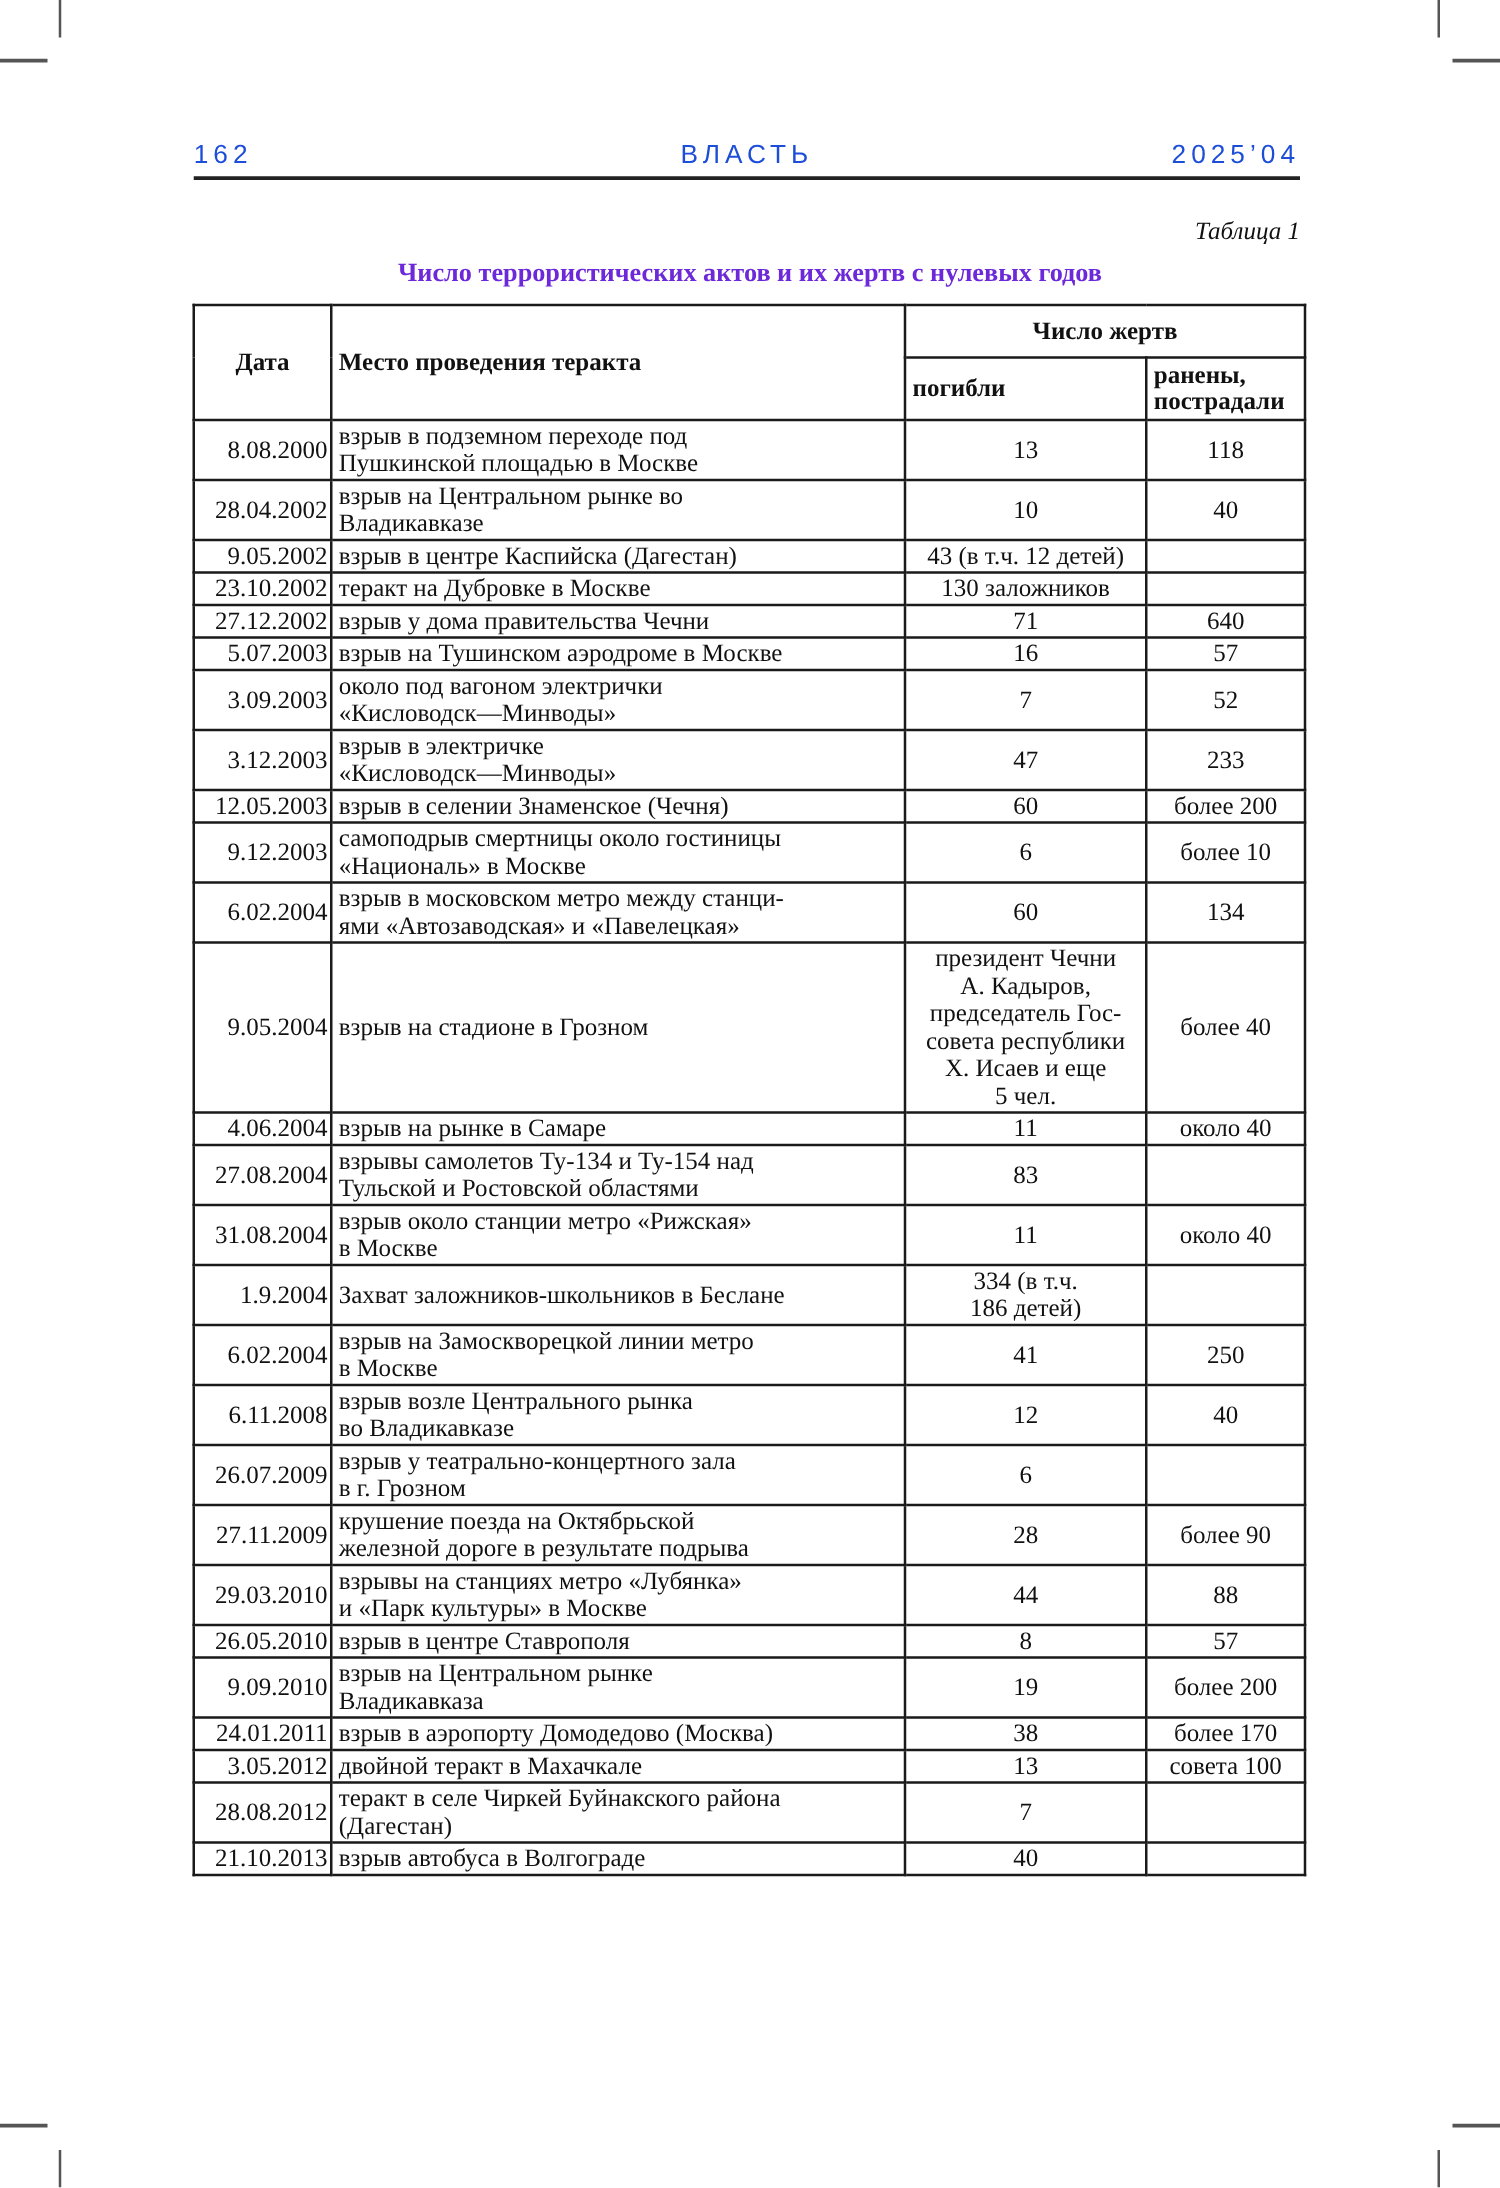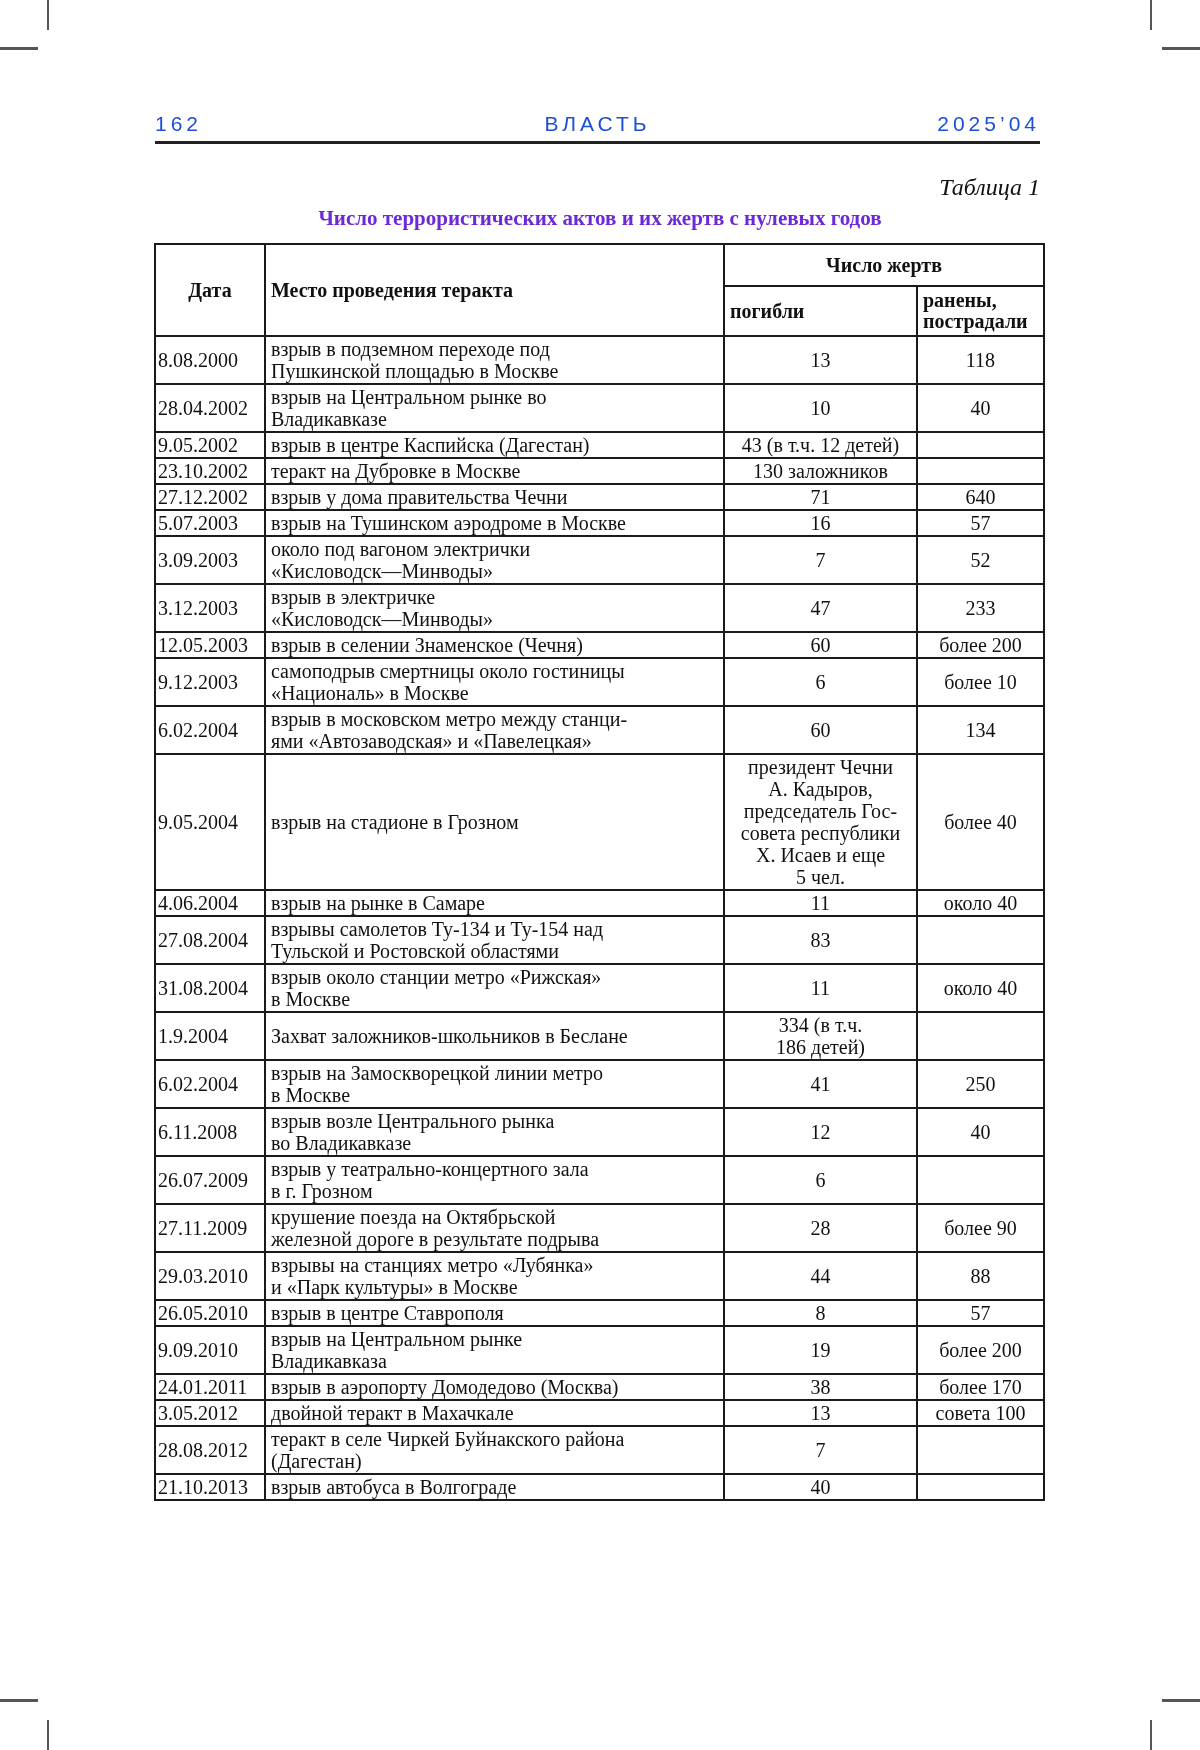--- a/index.html
+++ b/index.html
@@ -14,21 +14,21 @@
   
   .runhead{
     position:absolute;left:155px;top:112px;width:885px;height:26px;
     font-family:"Liberation Sans", sans-serif;font-size:21px;letter-spacing:4px;
     color:#1d4ed8;display:flex;justify-content:space-between;align-items:baseline;
   }
   .runhead .mid{position:absolute;left:0;right:0;text-align:center;}
   .headrule{position:absolute;left:155px;top:141px;width:885px;height:3px;background:#222;}
   .tcaption{
     position:absolute;left:155px;top:174px;width:885px;text-align:right;
-    font-style:italic;font-size:24px;color:#111;
+    font-style:italic;font-size:20px;color:#111;
   }
   .ttitle{
     position:absolute;left:0;top:206px;width:1200px;text-align:center;
     font-weight:bold;font-size:21px;color:#6d28d9;
   }
   table{
     position:absolute;left:154px;top:243px;border-collapse:collapse;
     table-layout:fixed;width:889px;font-size:20px;line-height:22px;color:#111;
   }
   col.c-date{width:110px;}
@@ -37,21 +37,21 @@
   col.c-wounded{width:127px;}
   th,td{
     border:2px solid #1a1a1a;vertical-align:middle;
     padding:1px 5px;white-space:pre-line;overflow:hidden;
   }
   th{font-weight:bold;}
   th.h-date{text-align:center;}
   th.h-place{text-align:left;}
   th.h-victims{text-align:center;height:38px;}
   th.h-sub{text-align:left;height:46px;line-height:21px;}
-  td.cell-date{text-align:left;padding:1px 2px;}
+  td.cell-date{text-align:right;padding:1px 2px;}
   td.cell-place{text-align:left;}
   td.cell-died,td.cell-wounded{text-align:center;}
 </style>
 </head>
 <body>
 
 <div class="mark v" style="left:47px;top:0;"></div>
 <div class="mark h" style="left:0;top:47px;"></div>
 <div class="mark v" style="left:1150px;top:0;"></div>
 <div class="mark h" style="left:1162px;top:47px;"></div>

